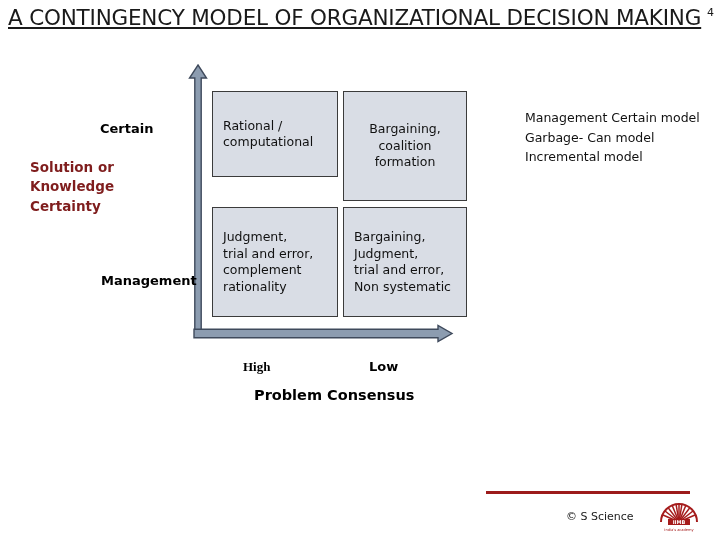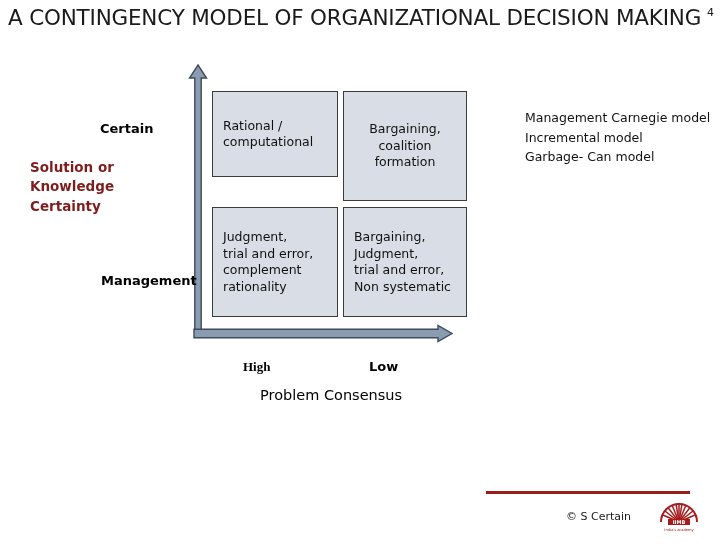--- a/index.html
+++ b/index.html
@@ -19,20 +19,21 @@
   
   #slide-title {
     position: absolute;
     left: 8px;
     top: 5px;
     font-size: 21.5px;
     letter-spacing: -0.2px;
     white-space: nowrap;
     font-weight: 400;
     color: #1a1a1a;
+    text-decoration: underline;
   }
   #slide-number {
     position: absolute;
     left: 707px;
     top: 6px;
     font-size: 11px;
     color: #1a1a1a;
   }
 
   
@@ -91,25 +92,24 @@
     font-size: 13.5px;
     line-height: 1.43;
     color: #7f1d1d;
   }
   #label-high { left: 243px; top: 359px; font-family: Liberation Serif, serif; }
   #label-low  { left: 369px; top: 359px; }
   #label-x-axis {
     position: absolute;
     left: 254px;
     top: 387px;
-    font-weight: normal;
+    font-weight: bold;
     font-size: 14.5px;
     color: #000000;
     white-space: nowrap;
-    margin-left: 6px;
   }
 
   
   #model-list {
     position: absolute;
     left: 525px;
     top: 108px;
     font-size: 12.5px;
     line-height: 1.56;
     color: #111111;
@@ -174,27 +174,27 @@
 
 <div class="axis-label-bold" id="label-certain">Certain</div>
 <div class="axis-label-bold" id="label-uncertain">Management</div>
 <div id="label-y-axis">Solution or<br>Knowledge<br>Certainty</div>
 
 <div class="axis-label-bold" id="label-high">High</div>
 <div class="axis-label-bold" id="label-low">Low</div>
 <div id="label-x-axis">Problem Consensus</div>
 
 <div id="model-list">
-  <div class="model-item">Management Carnegie model</div>
+  <div class="model-item">Management Certain model</div>
+  <div class="model-item">Garbage- Can model</div>
   <div class="model-item">Incremental model</div>
-  <div class="model-item">Garbage- Can model</div>
 </div>
 
 <div id="footer-rule"></div>
-<div id="copyright">©  S Certain</div>
+<div id="copyright">©  S Science</div>
 <div id="brand-logo">
   <svg width="44" height="32" viewBox="0 0 44 32" xmlns="http://www.w3.org/2000/svg">
     <g stroke="#a51c1c" stroke-width="1.5">
       <path d="M22 21 L6 14"></path>
       <path d="M22 21 L8 10"></path>
       <path d="M22 21 L11 6.5"></path>
       <path d="M22 21 L15 4"></path>
       <path d="M22 21 L19 2.8"></path>
       <path d="M22 21 L22 2.5"></path>
       <path d="M22 21 L25 2.8"></path>

